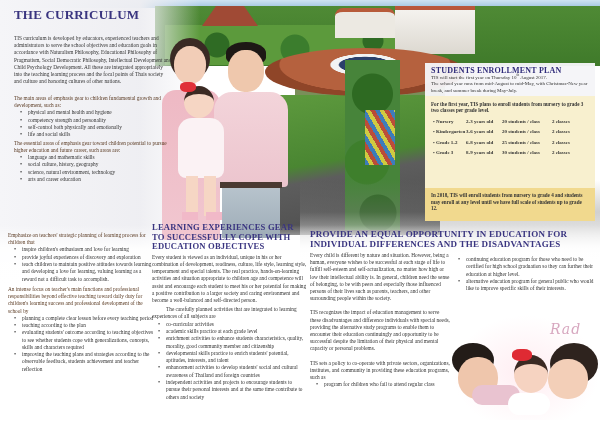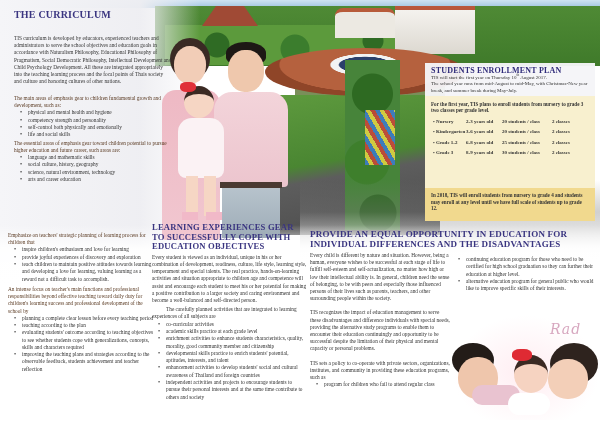--- a/index.html
+++ b/index.html
@@ -56,21 +56,21 @@
 
   
   .h { font-family: "Liberation Serif", "DejaVu Serif", serif; font-weight: bold; color: #3a3580; text-transform: uppercase; letter-spacing: .2px; }
   .p { font-size: 5.3px; line-height: 7.2px; color: #333333; }
   .p.brown { color: #5a3a22; }
   ul.b { list-style: none; }
   ul.b li { position: relative; padding-left: 14px; font-size: 5.3px; line-height: 7.3px; color: #333333; }
   ul.b li::before { content: "\2022"; position: absolute; left: 6px; top: 0; font-size: 6px; color: #333333; }
 
   .curriculum { position: absolute; left: 14px; top: 10px; width: 158px; }
-  .curriculum .h { font-size: 10px; line-height: 9px; margin-bottom: 16px; }
+  .curriculum .h { font-size: 13px; line-height: 9px; margin-bottom: 16px; }
   .core { position: absolute; left: 14px; top: 94px; width: 158px; }
   .core .h { font-size: 7.6px; line-height: 9px; }
   .core .p { margin-top: 1px; }
 
   .teaching { position: absolute; left: 8px; top: 229px; width: 148px; }
   .teaching .h { font-size: 9.2px; line-height: 10.5px; }
   .teaching .p.brown { margin-top: 3px; }
 
   .learning { position: absolute; left: 152px; top: 223px; width: 155px; }
   .learning .h { font-size: 8.6px; line-height: 9.6px; }

